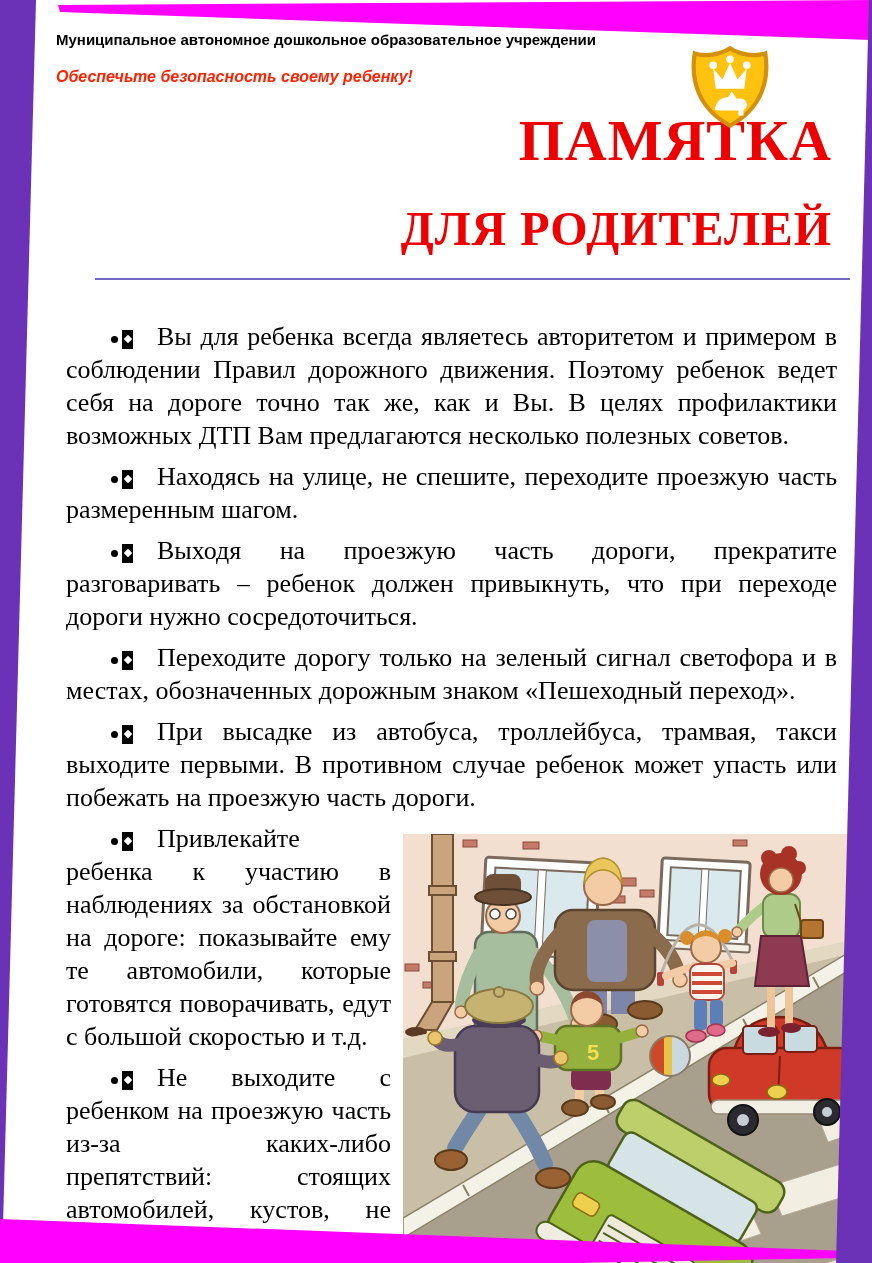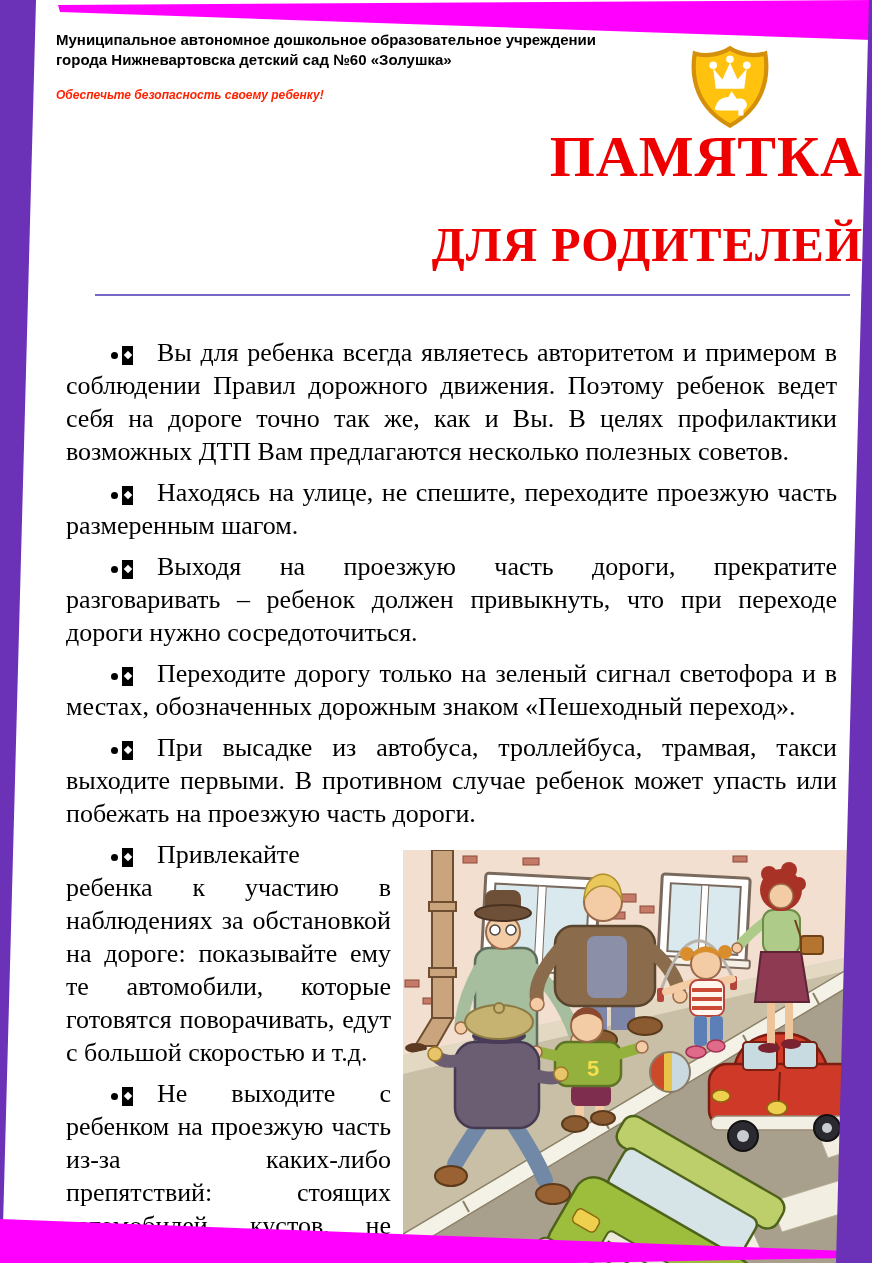--- a/index.html
+++ b/index.html
@@ -5,23 +5,23 @@
   html,body{margin:0;padding:0;background:#555;}
   .canvas{position:relative;width:872px;height:1263px;background:#ffffff;overflow:hidden;
           font-family:"Liberation Serif","DejaVu Serif",serif;color:#000;}
   
   .frame-overlay{position:absolute;inset:0;width:872px;height:1263px;pointer-events:none;z-index:30;}
   
   .page{position:absolute;inset:0;z-index:10;}
   .org-header{margin:30px 0 0 56px;font-family:"Liberation Sans","DejaVu Sans",sans-serif;
               font-weight:bold;font-size:15px;line-height:20px;color:#000;}
   .slogan{margin:18px 0 0 56px;font-family:"Liberation Sans","DejaVu Sans",sans-serif;
-          font-weight:bold;font-style:italic;font-size:12px;color:#ff2200;}
+          font-weight:bold;font-style:italic;font-size:16px;color:#ff2200;}
   .emblem{position:absolute;left:687px;top:45px;width:86px;height:84px;}
-  .title-block{margin:24px 9px 0 0;text-align:right;color:#ee0000;font-weight:bold;
+  .title-block{margin:24px 40px 0 0;text-align:right;color:#ee0000;font-weight:bold;
                font-family:"Liberation Serif","DejaVu Serif",serif;}
   .title-1{font-size:58px;line-height:62px;letter-spacing:1px;}
   .title-2{font-size:48px;line-height:62px;letter-spacing:1px;margin-top:26px;}
   .rule{height:0;border:none;border-top:2px solid #7668c6;margin:18px 22px 0 95px;}
   .flow{margin:40px 27px 0 58px;font-size:26px;line-height:33px;text-align:justify;hyphens:auto;}
   .flow p{margin:8px;text-indent:45px;}
   .blt-dot{display:inline-block;width:7px;height:7px;background:#000;border-radius:50%;
            vertical-align:middle;margin-right:4px;}
   .blt-box{display:inline-block;width:11px;height:19px;background:#000;vertical-align:middle;position:relative;}
   .blt-box::after{content:"";position:absolute;left:50%;top:50%;width:6px;height:6px;background:#fff;
@@ -32,21 +32,20 @@
 </style>
 </head>
 <body>
 
 <div class="canvas">
 
   <div class="page">
 
     <div class="org-header">
       <div>Муниципальное автономное  дошкольное образовательное учреждении</div>
-      <div>города Нижневартовска детский сад  №60 «Золушка»</div>
     </div>
 
     <div class="slogan">Обеспечьте безопасность своему ребенку!</div>
 
     <div class="emblem">
       <svg viewBox="0 0 100 100" width="86" height="84">
         <path d="M50,4 C62,12 80,14 92,10 C97,42 88,75 50,96 C12,75 3,42 8,10 C20,14 38,12 50,4 Z" fill="#ffc20e" stroke="#d4900a" stroke-width="5"></path>
         <path d="M33,52 L30,28 L41,41 L50,21 L59,41 L70,28 L67,52 Z" fill="#ffffff"></path>
         <circle cx="30" cy="24" r="4.5" fill="#ffffff"></circle>
         <circle cx="50" cy="17" r="4.5" fill="#ffffff"></circle>

